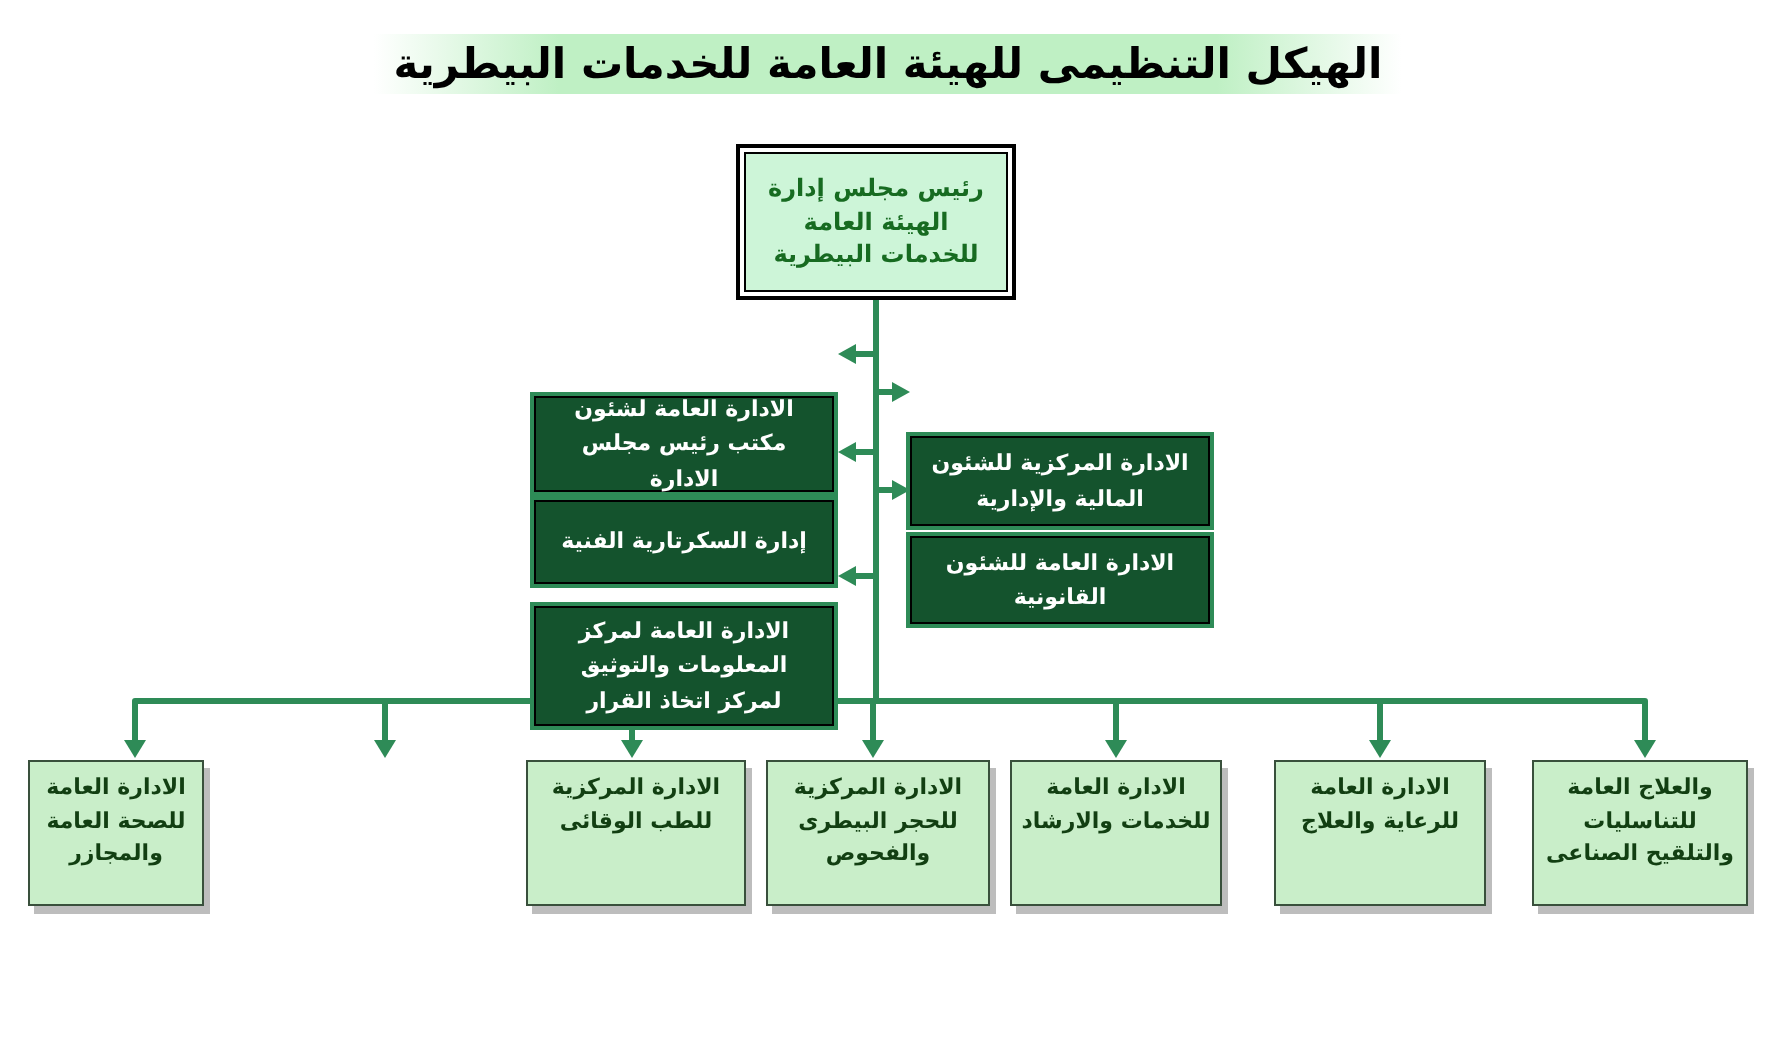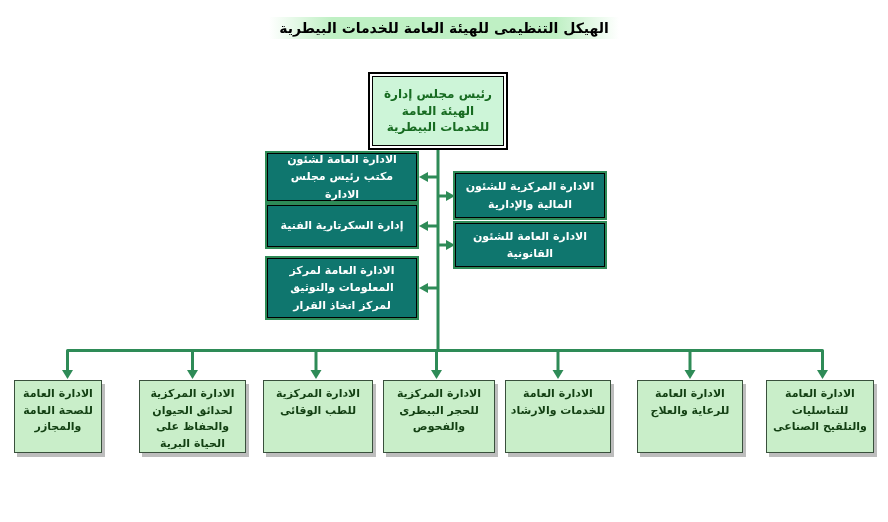--- a/index.html
+++ b/index.html
@@ -7,21 +7,21 @@
     position:relative;
     width:888px;height:522px;
     background:#ffffff;
     font-family:"DejaVu Sans",sans-serif;
     overflow:hidden;
   }
   .title{
     position:absolute;
     left:0;top:20px;width:888px;
     text-align:center;
-    font-size:14px;font-weight:bold;color:#000;
+    font-size:21px;font-weight:bold;color:#000;
     direction:rtl;
   }
   .title span{
     padding:3px 10px;
     background:linear-gradient(90deg, rgba(191,240,196,0) 0%, #bff0c4 18%, #bff0c4 82%, rgba(191,240,196,0) 100%);
   }
   .node{
     position:absolute;
     display:flex;align-items:center;justify-content:center;
     text-align:center;direction:rtl;
@@ -37,25 +37,26 @@
   .root-inner{
     width:100%;height:100%;
     border:1px solid #000;background:#cdf5d8;
     display:flex;align-items:center;justify-content:center;
     text-align:center;direction:rtl;
     font-size:12px;font-weight:bold;color:#176b21;
     line-height:1.4;box-sizing:border-box;padding:1px 4px;
   }
   
   .blue{
-    background:#0f766e;color:#ffffff;
+    background:#14532d;color:#ffffff;
     border:1px solid #000;
     box-shadow:0 0 0 2px #2e8b57;
     font-size:11px;line-height:1.55;
     padding:2px 5px;
+    margin-top:45px;
   }
   
   .leaf{
     background:#c9eec9;color:#123f12;
     border:1.5px solid #39503c;
     box-shadow:3px 4px 0 0 #bdbdbd;
     font-size:11px;line-height:1.5;
     align-items:flex-start;
     padding:5px 3px 2px 3px;
   }
@@ -114,20 +115,19 @@
   </div>
 
   <div class="node blue" style="left:267px;top:153px;width:150px;height:48px;">الادارة العامة لشئون مكتب رئيس مجلس الادارة</div>
   <div class="node blue" style="left:267px;top:205px;width:150px;height:42px;">إدارة السكرتارية الفنية</div>
   <div class="node blue" style="left:267px;top:258px;width:150px;height:60px;">الادارة العامة لمركز المعلومات والتوثيق لمركز اتخاذ القرار</div>
 
   <div class="node blue" style="left:455px;top:173px;width:150px;height:45px;">الادارة المركزية للشئون المالية والإدارية</div>
   <div class="node blue" style="left:455px;top:223px;width:150px;height:44px;">الادارة العامة للشئون القانونية</div>
 
   <div class="node leaf" style="left:14px;top:380px;width:88px;height:73px;">الادارة العامة للصحة العامة والمجازر</div>
-  <div class="node leaf" style="left:139px;top:380px;width:107px;height:73px;">الادارة المركزية لحدائق الحيوان والحفاظ على الحياة البرية</div>
   <div class="node leaf" style="left:263px;top:380px;width:110px;height:73px;">الادارة المركزية للطب الوقائى</div>
   <div class="node leaf" style="left:383px;top:380px;width:112px;height:73px;">الادارة المركزية للحجر البيطرى والفحوص</div>
   <div class="node leaf" style="left:505px;top:380px;width:106px;height:73px;">الادارة العامة للخدمات والارشاد</div>
   <div class="node leaf" style="left:637px;top:380px;width:106px;height:73px;">الادارة العامة للرعاية والعلاج</div>
-  <div class="node leaf" style="left:766px;top:380px;width:108px;height:73px;">الادارة العامة للتناسليات والتلقيح الصناعى</div>
+  <div class="node leaf" style="left:766px;top:380px;width:108px;height:73px;">والعلاج العامة للتناسليات والتلقيح الصناعى</div>
 
 </div>
 
 </body></html>

